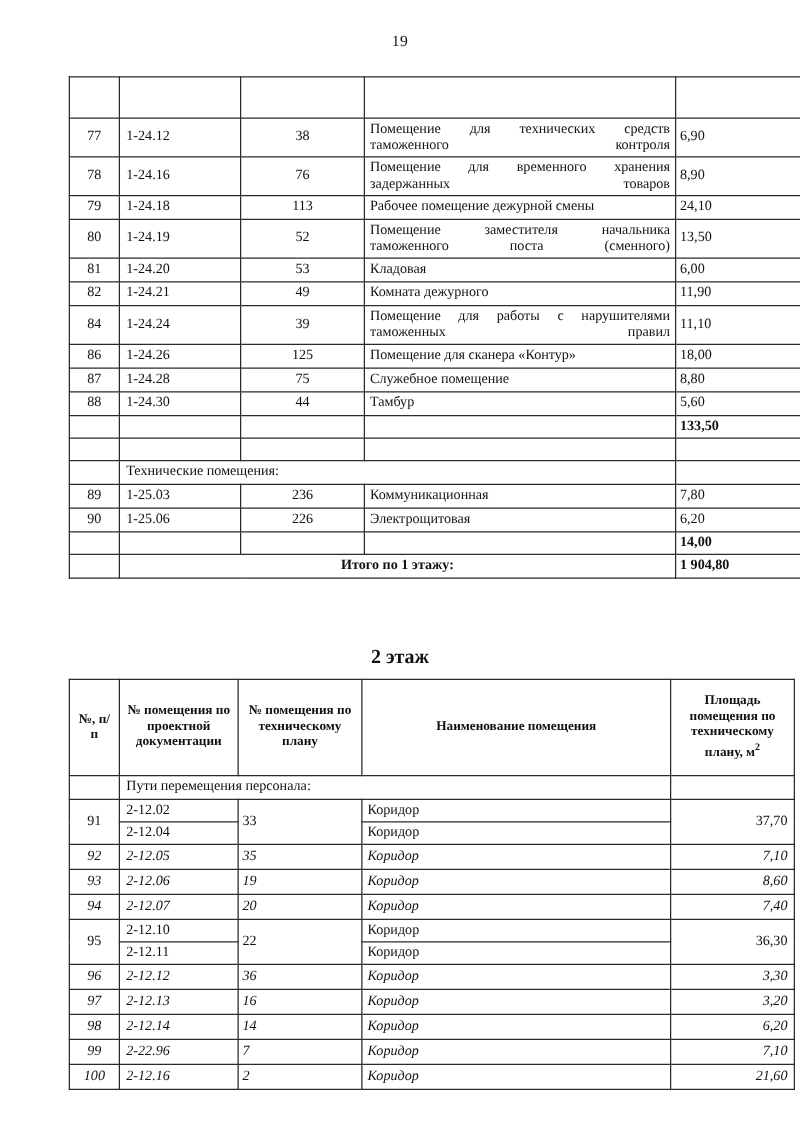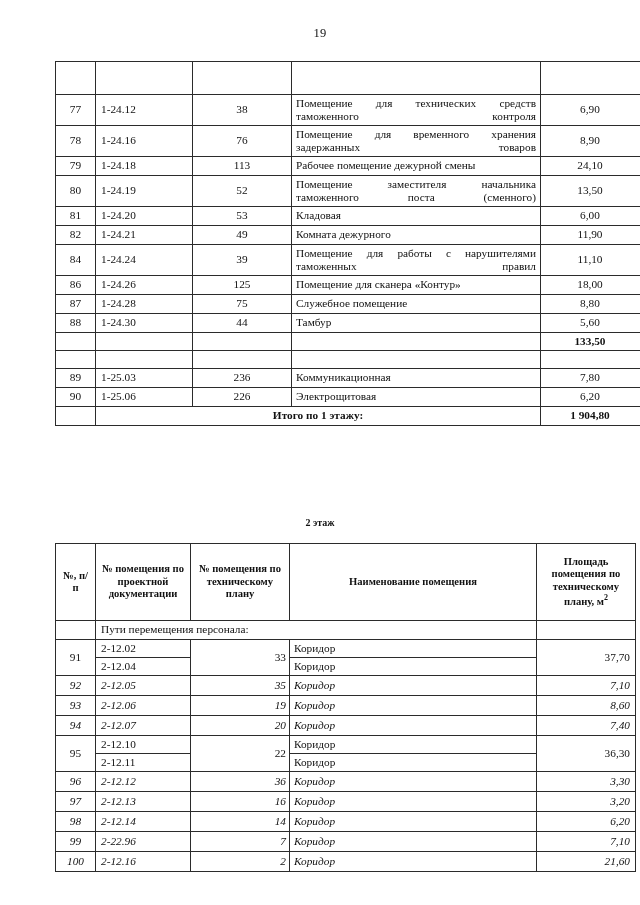--- a/index.html
+++ b/index.html
@@ -44,21 +44,21 @@
     vertical-align: middle;
     word-wrap: break-word;
     overflow: hidden;
   }
 
   
   .c-num   { width: 33px;  text-align: center; }
   .c-proj  { width: 88px;  text-align: left; padding-left: 5px !important; }
   .c-tech  { width: 92px;  text-align: center; }
   .c-name  { width: 240px; text-align: justify; text-align-last: justify; padding-left: 4px !important; padding-right: 4px !important; }
-  .c-area  { width: 92px;  text-align: center; padding-right: 5px !important; }
+  .c-area  { width: 92px;  text-align: left; padding-right: 5px !important; }
 
   .name-plain { text-align: left; text-align-last: left; margin-top: 32px; }
 
   td.tall { height: 28px; }
   td.short { height: 16px; }
 
   .bold { font-weight: bold; }
   .center { text-align: center; }
   .blankrow td { height: 15px; }
 
@@ -68,21 +68,21 @@
     left: 55px;
     top: 61px;
   }
 
   .section-title {
     position: absolute;
     left: 0;
     width: 640px;
     text-align: center;
     font-weight: bold;
-    font-size: 10px;
+    font-size: 16px;
   }
   #title-floor2 { top: 517px; }
 
   #table2-wrap {
     position: absolute;
     left: 55px;
     top: 543px;
   }
 
   table.doc-table2 {
@@ -108,21 +108,21 @@
     vertical-align: middle;
   }
   .c2-num  { width: 33px; }
   .c2-proj { width: 88px; }
   .c2-tech { width: 92px; }
   .c2-name { width: 240px; }
   .c2-area { width: 92px; }
 
   .cell-num   { text-align: center; }
   .cell-proj  { text-align: left;  padding-left: 5px !important; }
-  .cell-tech  { text-align: right; }
+  .cell-tech  { text-align: left; }
   .cell-name  { text-align: left;  padding-left: 4px !important; }
   .cell-area  { text-align: right; padding-right: 5px !important; }
 
   .subhdr { text-align: left; padding-left: 5px !important; height: 16px; }
   .r-half td { height: 15px; }
   .r-one  td { height: 17px; font-style: italic; }
 
   .sup { font-size: 8px; vertical-align: super; }
 </style>
 </head>
@@ -220,33 +220,45 @@
             <td class="c-area bold">133,50</td>
           </tr>
           <tr class="blankrow">
             <td class="c-num"></td>
             <td class="c-proj"></td>
             <td class="c-tech"></td>
             <td class="c-name"></td>
             <td class="c-area"></td>
           </tr>
           <tr>
+            <td class="c-num short"></td>
+            <td class="short" colspan="3" style="text-align: left; padding-left: 5px;">Технические помещения:</td>
+            <td class="c-area short"></td>
+          </tr>
+          <tr>
             <td class="c-num short">89</td>
             <td class="c-proj short">1-25.03</td>
             <td class="c-tech short">236</td>
             <td class="c-name name-plain short">Коммуникационная</td>
             <td class="c-area short">7,80</td>
           </tr>
           <tr>
             <td class="c-num short">90</td>
             <td class="c-proj short">1-25.06</td>
             <td class="c-tech short">226</td>
             <td class="c-name name-plain short">Электрощитовая</td>
             <td class="c-area short">6,20</td>
           </tr>
+          <tr class="blankrow">
+            <td class="c-num"></td>
+            <td class="c-proj"></td>
+            <td class="c-tech"></td>
+            <td class="c-name name-plain"></td>
+            <td class="c-area bold">14,00</td>
+          </tr>
           <tr>
             <td class="c-num short"></td>
             <td class="short bold center" colspan="3">Итого по 1 этажу:</td>
             <td class="c-area short bold">1 904,80</td>
           </tr>
         </tbody>
     </table>
   </div>
 
   <div class="section-title" id="title-floor2">2 этаж</div>

